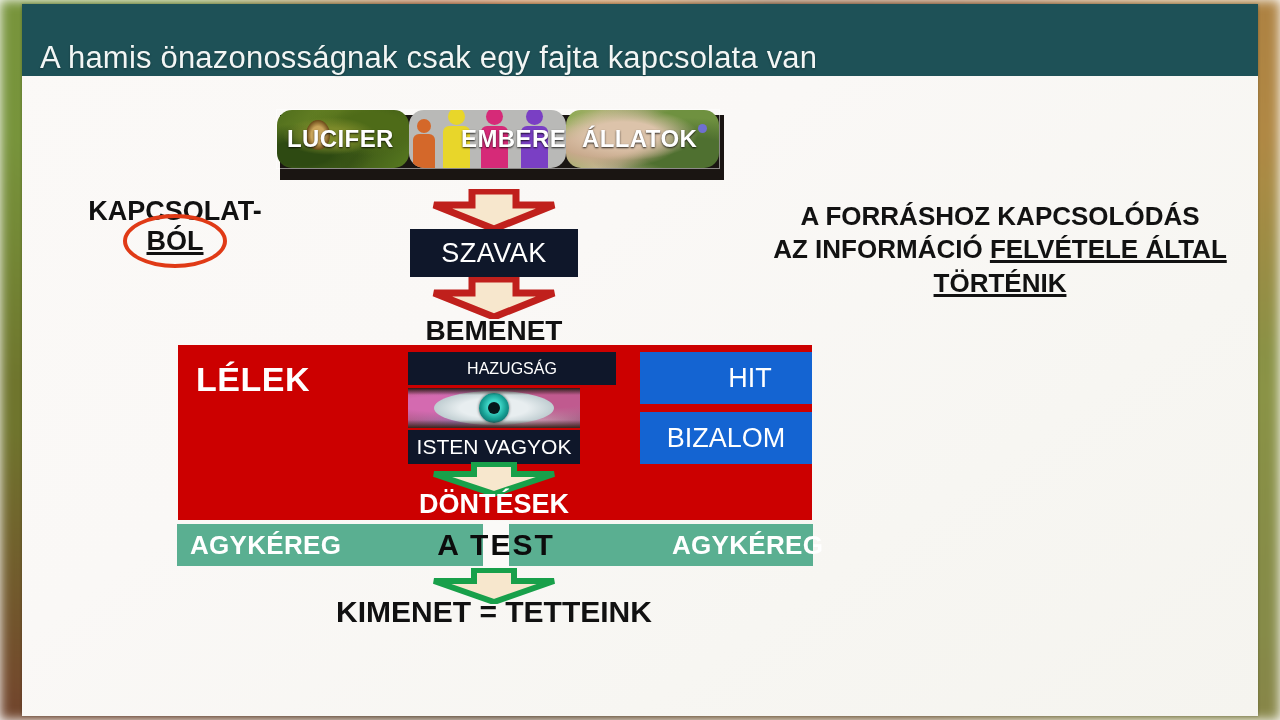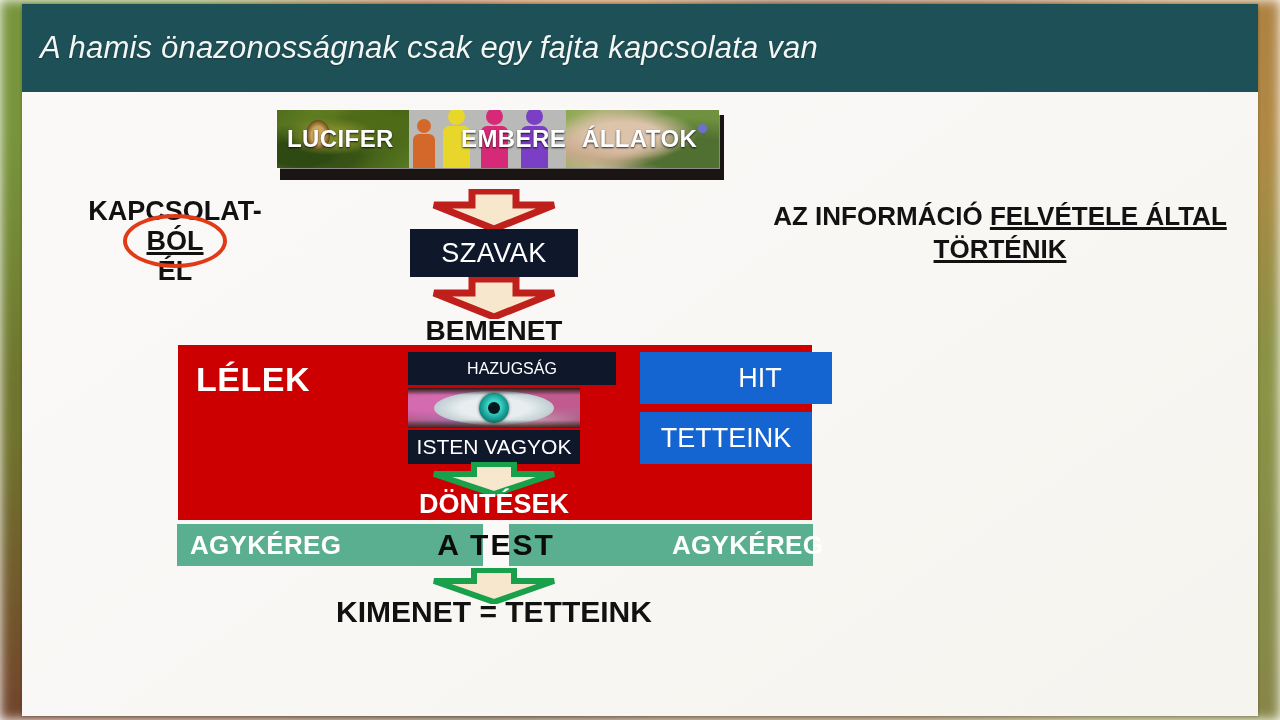--- a/index.html
+++ b/index.html
@@ -29,41 +29,41 @@
 
   
   .canvas{
     position:absolute; left:22px; top:4px; width:1236px; height:712px;
     background:linear-gradient(145deg,#fbf9f7 0%,#faf8f6 40%,#f7f6f2 72%,#f5f4ef 100%);
     box-shadow:0 0 3px rgba(0,0,0,.25);
   }
 
   
   .title-bar{
-    position:absolute; left:22px; top:4px; width:1236px; height:88px;
+    position:absolute; left:22px; top:4px; width:1236px; height:72px;
     background:#1e5157;
-    display:flex; align-items:center;font-style:italic;
+    display:flex; align-items:flex-end;
   }
   .title-text{
     color:#f2f6f5; font-size:31px; font-weight:400; letter-spacing:.2px;
     padding-left:18px; white-space:nowrap;
     text-shadow:0 1px 2px rgba(0,0,0,.35);
   }
 
   
   .strip-wrap{ position:absolute; left:276px; top:109px; width:444px; height:65px; }
   .strip-shadow{
     position:absolute; left:4px; top:6px; width:444px; height:65px;
     background:#1a1512;
   }
   .strip{
     position:absolute; left:0; top:0; width:444px; height:60px;
     display:flex; overflow:hidden; border:1px solid rgba(255,255,255,.5);
   }
-  .panel{ position:relative; overflow:hidden; display:flex; align-items:center; }
+  .panel{ position:relative; overflow:hidden; display:flex; align-items:center;border-radius:15px; }
   .panel-label{
     position:relative; z-index:3; color:#fff; font-weight:700; font-size:24px;
     letter-spacing:.4px; text-shadow:0 1px 2px rgba(0,0,0,.8); white-space:nowrap;
   }
   
   .p1{ flex:0 0 132px;
     background:
       radial-gradient(ellipse at 40% 45%,#7c8a2a 0 18%,rgba(0,0,0,0) 42%),
       radial-gradient(ellipse at 72% 28%,#4e6b18 0 22%,rgba(0,0,0,0) 50%),
       radial-gradient(ellipse at 18% 75%,#2e4a12 0 20%,rgba(0,0,0,0) 48%),
@@ -169,21 +169,21 @@
   }
   #lelek-label{
     position:absolute; left:196px; top:360px; color:#fff;
     font-weight:700; font-size:34px; letter-spacing:.5px;
   }
   .bluebox{
     position:absolute; background:#1464d2; color:#fff;
     display:flex; align-items:center; justify-content:center;
     font-weight:400; font-size:27px;
   }
-  #hit-box{ left:640px; top:352px; width:192px; height:52px;padding-left:48px; }
+  #hit-box{ left:640px; top:352px; width:172px; height:52px;padding-left:48px; }
   #bizalom-box{ left:640px; top:412px; width:172px; height:52px; }
 
   
   #body-bar{
     position:absolute; left:177px; top:524px; width:636px; height:42px;
     background:#5aaf91;
   }
   #body-white-gap{
     position:absolute; left:483px; top:521px; width:26px; height:48px; background:#fbfaf8;
   }
@@ -241,24 +241,24 @@
 
   </div>
 </div>
 
 <div class="left-block">
   <div>KAPCSOLAT-</div>
   <div class="oval-line">
     <span class="ul">BÓL</span>
     <span class="oval"></span>
   </div>
-  <div>ÉL</div>
 </div>
 
 <div class="right-block">
+  <div>A FORRÁSHOZ KAPCSOLÓDÁS</div>
   <div>
     <span>AZ INFORMÁCIÓ </span><span class="ul">FELVÉTELE ÁLTAL</span>
   </div>
   <div>
     <span class="ul">TÖRTÉNIK</span>
   </div>
 </div>
 
 <div class="arrow" style="left:430px; top:189px;">
   <svg width="128" height="42" viewBox="0 0 128 42">
@@ -273,21 +273,21 @@
     <polygon points="42,2 86,2 86,16 124,16 64,40 4,16 42,16" fill="#f7e7cd" stroke="#c0201c" stroke-width="7" stroke-linejoin="miter"></polygon>
   </svg>
 </div>
 
 <div class="flow-label" id="bemenet">BEMENET</div>
 
 <div id="lelek-box"></div>
 <div id="lelek-label">LÉLEK</div>
 
 <div class="bluebox" id="hit-box">HIT</div>
-<div class="bluebox" id="bizalom-box">TETTEINK</div>
+<div class="bluebox" id="bizalom-box">BIZALOM</div>
 
 <div class="blackbox" id="hazugsag-box">HAZUGSÁG</div>
 
 <div id="eye-img">
   <div class="sclera"></div>
   <div class="iris"></div>
   <div class="pupil"></div>
   <div class="lid-t"></div>
   <div class="lid-b"></div>
 </div>

